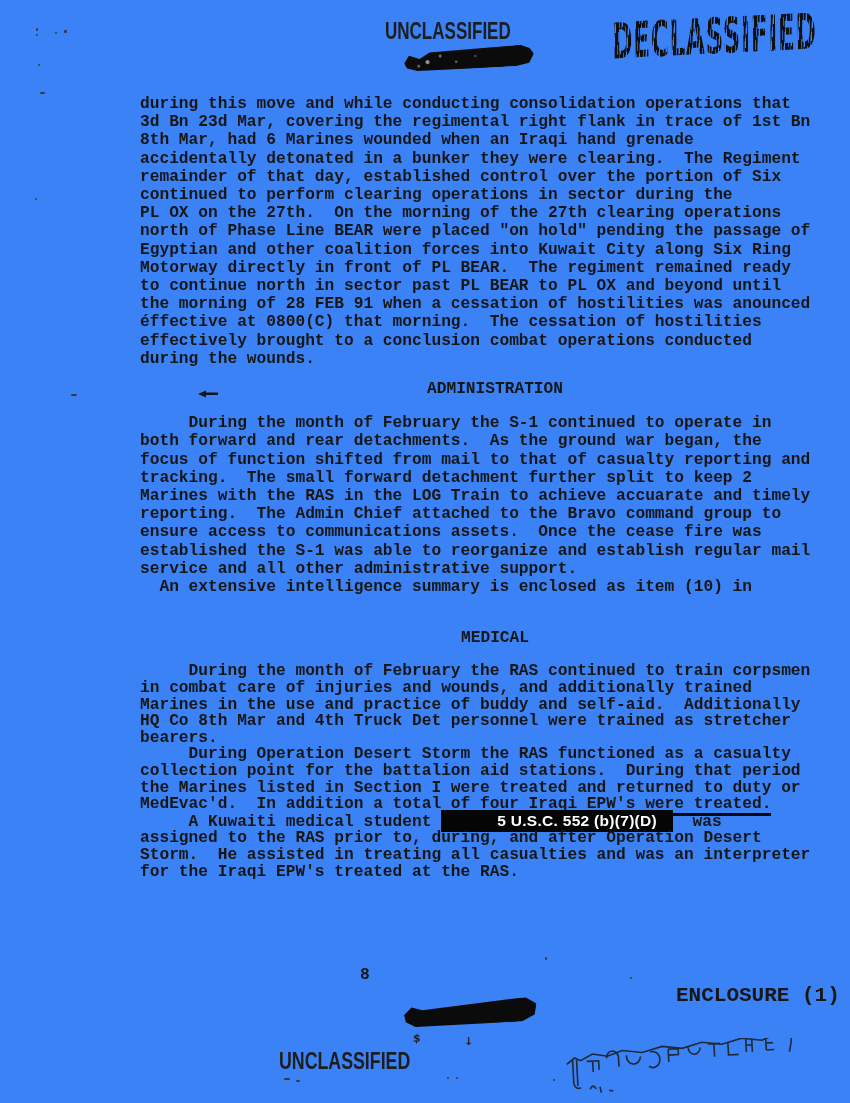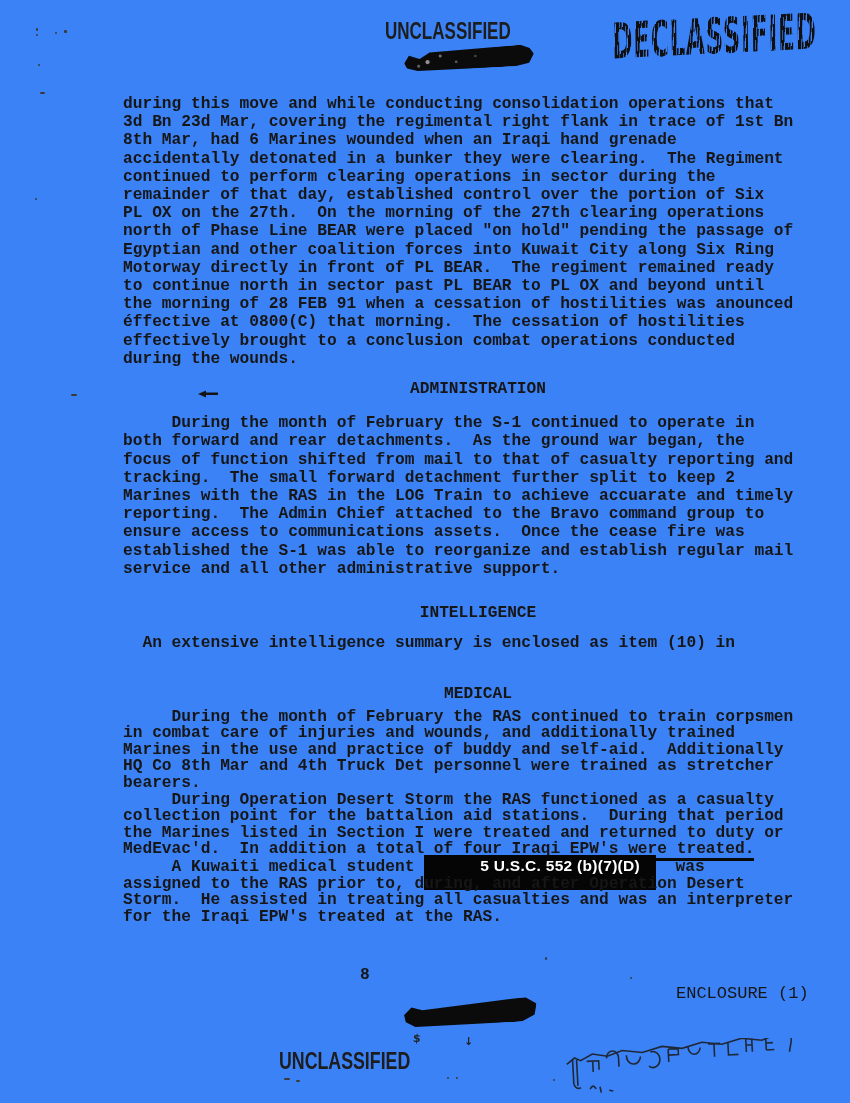--- a/index.html
+++ b/index.html
@@ -26,34 +26,34 @@
 
   
   .declassified{position:absolute;left:612px;top:12px;width:240px;height:60px;}
   .declassified span{display:inline-block;font-family:"DejaVu Sans",sans-serif;font-weight:900;
      font-size:34px;letter-spacing:1px;color:#101010;transform:scale(.72,1.45) rotate(-1.4deg);
      transform-origin:0 0;
      -webkit-mask-image:repeating-linear-gradient(100deg,#000 0 2px,rgba(0,0,0,.3) 2px 3px,#000 3px 5px,rgba(0,0,0,.55) 5px 6px,transparent 6px 7px,#000 7px 9px);
      mask-image:repeating-linear-gradient(100deg,#000 0 2px,rgba(0,0,0,.3) 2px 3px,#000 3px 5px,rgba(0,0,0,.55) 5px 6px,transparent 6px 7px,#000 7px 9px);}
 
   
-  .doc{position:absolute;left:123px;top:95px;width:710px;font-weight:700;
+  .doc{position:absolute;left:140px;top:95px;width:710px;font-weight:700;
        font-size:16.2px;line-height:18.2px;}
   .line{white-space:pre;}
   .heading{text-align:center;white-space:pre;line-height:18.2px;}
   .sec1 .heading{margin-top:12px;margin-bottom:16px;}
   .sec2 .heading{margin-top:26px;margin-bottom:12px;}
-  .sec3 .heading{margin-top:33px;margin-bottom:5px;}
+  .sec3 .heading{margin-top:33px;margin-bottom:16px;}
   .sec3 .line{line-height:16.6px;}
   .seg-underline{box-shadow:0 3px 0 0 #090909;}
   .seg-redacted{background:#050505;color:#ffffff;font-family:"Liberation Sans",sans-serif;
-       font-weight:700;font-size:15.5px;letter-spacing:.3px;padding:2px 16px 16px 56px;}
+       font-weight:700;font-size:15.5px;letter-spacing:.3px;padding:2px 16px 3px 56px;}
 
   .page-number{position:absolute;left:360px;top:966px;font-weight:700;font-size:16.2px;}
-  .enclosure{position:absolute;left:676px;top:984px;font-weight:400;font-size:17px;white-space:pre;}
+  .enclosure{position:absolute;left:676px;top:984px;font-weight:700;font-size:21px;white-space:pre;}
 
   .pen-mark{position:absolute;font-family:"DejaVu Sans",sans-serif;font-size:11px;color:#222;font-weight:700;}
   .pm1{left:413px;top:1032px;transform:rotate(4deg);}
   .pm2{left:464px;top:1035px;}
 
   .margin-arrow{position:absolute;left:197px;top:385px;}
   .bottom-stamp{position:absolute;left:563px;top:1038px;}
 
   .speck{position:absolute;background:#3a3a3a;border-radius:1px;}
 </style>
@@ -67,22 +67,22 @@
   <div class="declassified">
     <span>DECLASSIFIED</span>
   </div>
 
   <div class="doc" id="doc-body">
       <div class="sec sec0">
         <div class="line"><span>during this move and while conducting consolidation operations that</span></div>
         <div class="line"><span>3d Bn 23d Mar, covering the regimental right flank in trace of 1st Bn</span></div>
         <div class="line"><span>8th Mar, had 6 Marines wounded when an Iraqi hand grenade</span></div>
         <div class="line"><span>accidentally detonated in a bunker they were clearing.  The Regiment</span></div>
+        <div class="line"><span>remainder of that day, established control over the portion of Six</span></div>
         <div class="line"><span>continued to perform clearing operations in sector during the</span></div>
-        <div class="line"><span>remainder of that day, established control over the portion of Six</span></div>
         <div class="line"><span>PL OX on the 27th.  On the morning of the 27th clearing operations</span></div>
         <div class="line"><span>north of Phase Line BEAR were placed "on hold" pending the passage of</span></div>
         <div class="line"><span>Egyptian and other coalition forces into Kuwait City along Six Ring</span></div>
         <div class="line"><span>Motorway directly in front of PL BEAR.  The regiment remained ready</span></div>
         <div class="line"><span>to continue north in sector past PL BEAR to PL OX and beyond until</span></div>
         <div class="line"><span>the morning of 28 FEB 91 when a cessation of hostilities was anounced</span></div>
         <div class="line"><span>éffective at 0800(C) that morning.  The cessation of hostilities</span></div>
         <div class="line"><span>effectively brought to a conclusion combat operations conducted</span></div>
         <div class="line"><span>during the wounds.</span></div>
       </div>
@@ -92,21 +92,20 @@
         <div class="line"><span>both forward and rear detachments.  As the ground war began, the</span></div>
         <div class="line"><span>focus of function shifted from mail to that of casualty reporting and</span></div>
         <div class="line"><span>tracking.  The small forward detachment further split to keep 2</span></div>
         <div class="line"><span>Marines with the RAS in the LOG Train to achieve accuarate and timely</span></div>
         <div class="line"><span>reporting.  The Admin Chief attached to the Bravo command group to</span></div>
         <div class="line"><span>ensure access to communications assets.  Once the cease fire was</span></div>
         <div class="line"><span>established the S-1 was able to reorganize and establish regular mail</span></div>
         <div class="line"><span>service and all other administrative support.</span></div>
       </div>
       <div class="sec sec2">
-        <div class="heading">INTELLIGENCE</div>
         <div class="line"><span>  An extensive intelligence summary is enclosed as item (10) in</span></div>
       </div>
       <div class="sec sec3">
         <div class="heading">MEDICAL</div>
         <div class="line"><span>     During the month of February the RAS continued to train corpsmen</span></div>
         <div class="line"><span>in combat care of injuries and wounds, and additionally trained</span></div>
         <div class="line"><span>Marines in the use and practice of buddy and self-aid.  Additionally</span></div>
         <div class="line"><span>HQ Co 8th Mar and 4th Truck Det personnel were trained as stretcher</span></div>
         <div class="line"><span>bearers.</span></div>
         <div class="line"><span>     During Operation Desert Storm the RAS functioned as a casualty</span></div>

